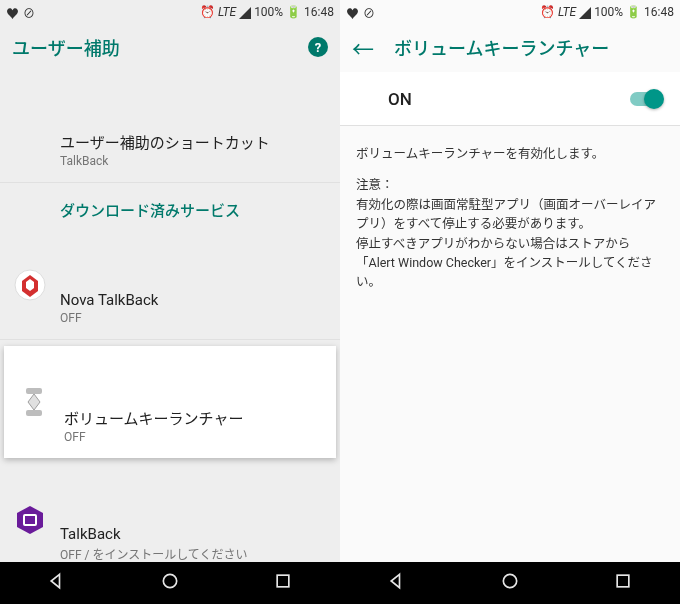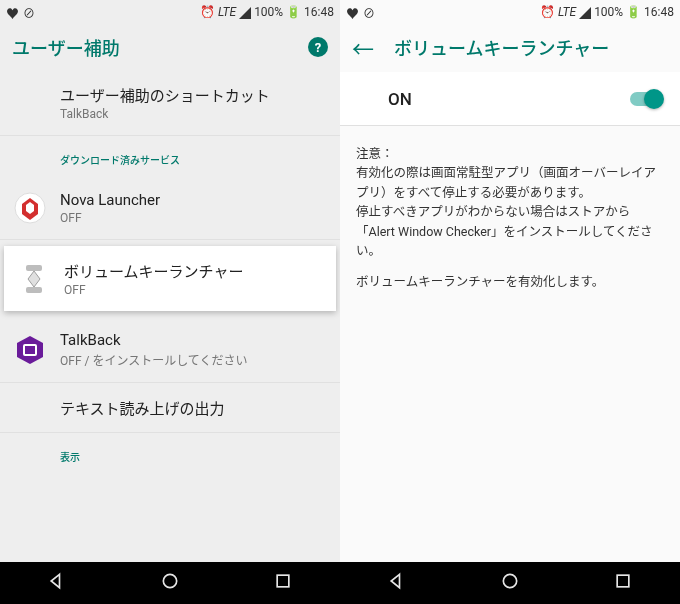--- a/index.html
+++ b/index.html
@@ -20,23 +20,23 @@
 .app-bar.left-bar { background: #eeeeee; align-items: center; }
 .app-bar.right-bar { background: #fafafa; }
 .app-title { font-size: 18px; color: #00796b; font-weight: 500; }
 .help-icon { margin-left: auto; width: 20px; height: 20px; border-radius: 50%; background: #00796b; color: #fff; display: flex; align-items: center; justify-content: center; font-size: 13px; font-weight: bold; }
 .back-arrow { color: #00796b; font-size: 22px; margin-right: 20px; }
 
 
 .list { flex: 1; overflow-y: hidden; }
 .list-item { padding: 14px 16px 14px 60px; position: relative; border-bottom: 1px solid #e0e0e0; }
 .list-item.no-icon { padding-left: 60px; }
-.item-title { font-size: 15px; color: #212121; }
+.item-title { font-size: 15px; color: #212121; margin-top: 47px; }
 .item-sub { font-size: 12px; color: #757575; margin-top: 2px; }
-.section-header { font-size: 10px; color: #00796b; padding: 16px 16px 10px 60px; font-weight: 500; }
+.section-header { font-size: 15px; color: #00796b; padding: 16px 16px 10px 60px; font-weight: 500; }
 .app-icon { position: absolute; left: 14px; top: 50%; transform: translateY(-50%); width: 32px; height: 32px; }
 .highlighted { background: #ffffff; box-shadow: 0 2px 6px rgba(0,0,0,0.25); margin: 6px 4px; border-bottom: none; }
 
 
 .toggle-row { background: #fff; height: 54px; display: flex; align-items: center; padding: 0 16px; border-bottom: 1px solid #e0e0e0; margin-top: 2px; }
 .toggle-label { font-size: 17px; font-weight: 500; color: #212121; margin-left: 32px; }
 .switch { margin-left: auto; width: 36px; height: 20px; position: relative; }
 .switch-track { width: 32px; height: 14px; background: #80cbc4; border-radius: 7px; position: absolute; top: 3px; left: 2px; }
 .switch-thumb { width: 20px; height: 20px; background: #009688; border-radius: 50%; position: absolute; right: 0; top: 0; box-shadow: 0 1px 3px rgba(0,0,0,0.3); }
 .detail-text { padding: 18px 16px; font-size: 12.5px; color: #333; line-height: 1.55; }
@@ -83,21 +83,21 @@
     <div class="section-header">ダウンロード済みサービス</div>
 
     <div class="list-item">
       <div class="app-icon">
         <svg viewBox="0 0 32 32">
             <circle cx="16" cy="16" r="15" fill="#fff" stroke="#ddd"></circle>
             <polygon points="16,6 24,12 24,22 16,28 8,22 8,12" fill="#d32f2f"></polygon>
             <polygon points="16,10 20,13 20,19 16,22 12,19 12,13" fill="#fff"></polygon>
           </svg>
       </div>
-      <div class="item-title">Nova Launcher</div>
+      <div class="item-title">Nova TalkBack</div>
       <div class="item-sub">OFF</div>
     </div>
 
     <div class="list-item highlighted">
       <div class="app-icon">
         <svg viewBox="0 0 32 32">
             <rect x="8" y="2" width="16" height="6" rx="2" fill="#bdbdbd"></rect>
             <rect x="8" y="24" width="16" height="6" rx="2" fill="#bdbdbd"></rect>
             <polygon points="16,8 22,16 16,24 10,16" fill="#e0e0e0" stroke="#9e9e9e"></polygon>
           </svg>
@@ -163,24 +163,24 @@
 
   <div class="toggle-row">
     <span class="toggle-label">ON</span>
     <div class="switch">
       <div class="switch-track"></div>
       <div class="switch-thumb"></div>
     </div>
   </div>
 
   <div class="detail-text">
+    <p>ボリュームキーランチャーを有効化します。</p>
     <p style="white-space:pre-line">注意：
 有効化の際は画面常駐型アプリ（画面オーバーレイアプリ）をすべて停止する必要があります。
 停止すべきアプリがわからない場合はストアから「Alert Window Checker」をインストールしてください。</p>
-    <p>ボリュームキーランチャーを有効化します。</p>
   </div>
 
   <div class="nav-bar">
     <span class="nav-btn"><svg viewBox="0 0 24 24" fill="none" stroke="white" stroke-width="2">
           <path d="M15 4 L5 12 L15 20 Z" fill="none"></path>
         </svg></span>
     <span class="nav-btn"><svg viewBox="0 0 24 24" fill="none" stroke="white" stroke-width="2">
           <circle cx="12" cy="12" r="8"></circle>
         </svg></span>
     <span class="nav-btn"><svg viewBox="0 0 24 24" fill="none" stroke="white" stroke-width="2">

